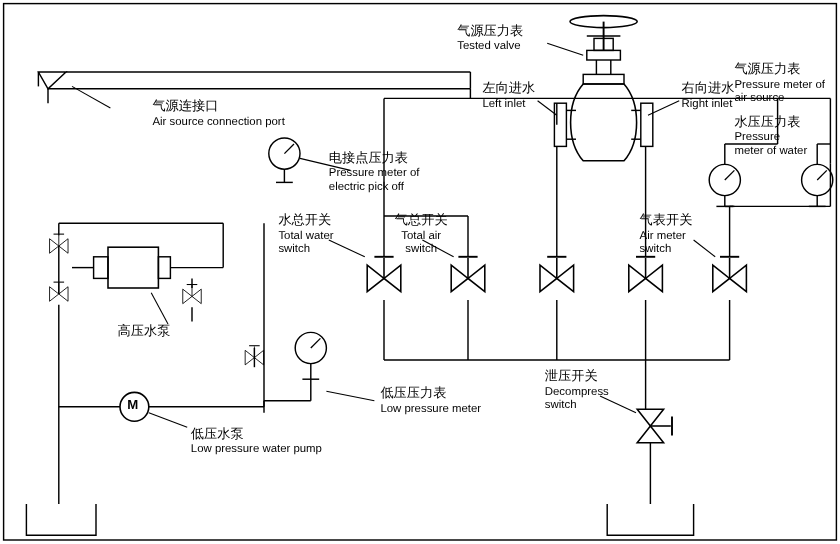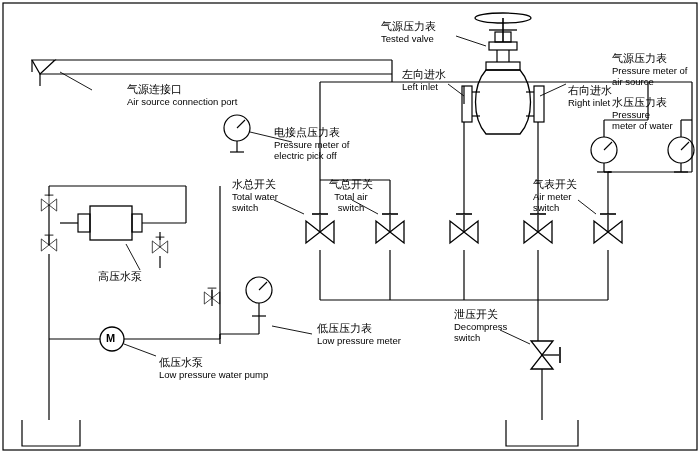--- a/index.html
+++ b/index.html
@@ -232,21 +232,21 @@
   <div class="lbl" style="left:381px;top:20px;">
     <span class="cn">气源压力表</span>
     <span class="en">Tested valve</span>
   </div>
 
   <div class="lbl" style="left:402px;top:68px;">
     <span class="cn">左向进水</span>
     <span class="en">Left inlet</span>
   </div>
 
-  <div class="lbl" style="left:568px;top:68px;margin-top:16px;">
+  <div class="lbl" style="left:568px;top:68px;">
     <span class="cn">右向进水</span>
     <span class="en">Right inlet</span>
   </div>
 
   <div class="lbl" style="left:612px;top:96px;width:62px;white-space:normal;">
     <span class="cn">水压压力表</span>
     <span class="en">Pressure meter of water</span>
   </div>
 
   <div class="lbl" style="left:612px;top:52px;width:82px;white-space:normal;">

